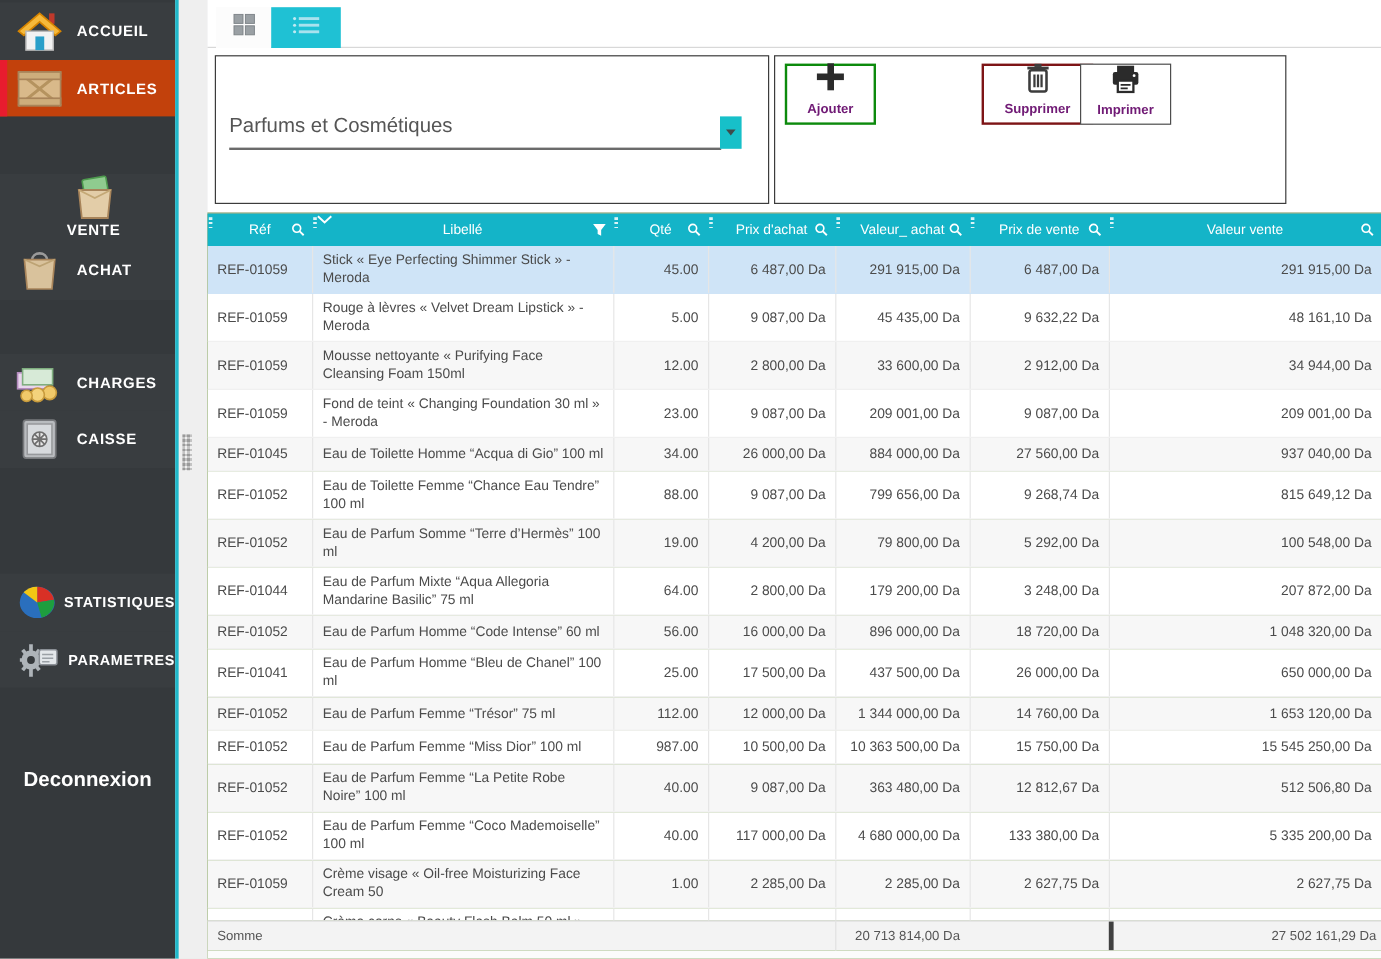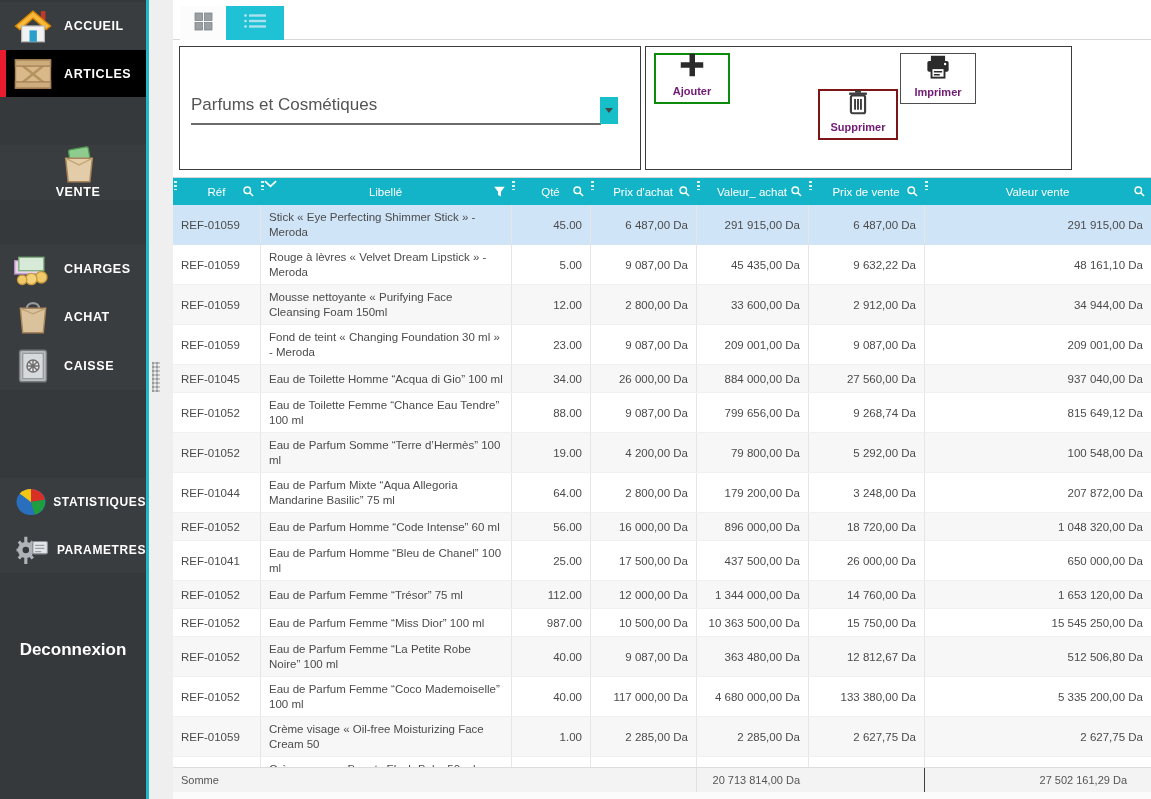--- a/index.html
+++ b/index.html
@@ -10,21 +10,21 @@
   
   .sidebar { position:absolute; left:0; top:0; width:146px; height:799px;
              background:#35393c; }
   .sidebar-accent { position:absolute; left:146px; top:0; width:3px; height:799px;
                     background:#1fb7c9; }
   .side-item { position:relative; display:flex; align-items:center; cursor:pointer;
                background:rgba(255,255,255,0.025); }
   .side-item .sicon { margin-left:12px; width:42px; display:flex; justify-content:center; }
   .side-label { color:#ffffff; font-weight:bold; font-size:12.5px; letter-spacing:.6px;
                 margin-left:10px; white-space:nowrap; }
-  .side-item.active { background:#000000; }
+  .side-item.active { background:#c2410c; }
   .side-item.active::before { content:""; position:absolute; left:0; top:0; bottom:0;
                               width:6px; background:#e81c2e; }
   .i-accueil { margin-top:2px; height:48px; }
   .i-articles { height:47px; }
   .i-vente { margin-top:48px; height:55px;flex-direction:column; }
   .i-achat { height:50px; }
   .i-charges { margin-top:45px; height:47px; }
   .i-caisse { height:48px; }
   .i-stats { margin-top:88px; height:48px; }
   .i-params { height:47px; }
@@ -60,21 +60,21 @@
   .dd-btn { position:absolute; right:-17px; top:2px; width:18px; height:27px;
             background:#17c0c9; display:flex; align-items:center; justify-content:center; }
   .dd-arrow { width:0; height:0; border-left:4px solid transparent;
               border-right:4px solid transparent; border-top:5px solid #3f4a4a; }
 
   .act-btn { position:absolute; top:6px; height:51px; background:#fff; cursor:pointer;
              display:flex; flex-direction:column; align-items:center; justify-content:flex-end;
              padding-bottom:2px; }
   .act-btn .blabel { color:#701a75; font-weight:bold; font-size:11px; line-height:17px; }
   .btn-add { left:8px; width:76px; border:2px solid #0c8a0c; }
-  .btn-del { left:172px; width:80px; border:2px solid #7d1416;margin-top:36px; }
+  .btn-del { left:172px; width:93px; border:2px solid #7d1416; }
   .btn-print { left:254px; width:76px; border:1px solid #4d4d4d; }
 
   
   .table { position:absolute; left:0; top:177px; width:978px; height:622px;
            display:flex; flex-direction:column; background:#4d7c0f; border-top:1px solid #d8d8d8; }
   .thead { height:27px; background:#14b4c8; display:flex; flex:none; color:#fff; }
   .th { position:relative; display:flex; align-items:center; justify-content:center;
         font-size:11.5px; cursor:pointer; }
   .th .icon-right { position:absolute; right:5px; top:7px; }
   .th .hgrip { position:absolute; left:1px; top:3px; width:3px; height:9px;
@@ -95,21 +95,21 @@
   .td + .td { border-left:1px solid #e6e6e6; }
   .td.num { justify-content:flex-end; text-align:right; }
   .c-lib.td { justify-content:flex-start; }
 
   .sumrow { flex:none; height:25px; background:#f3f3f3; border-top:1px solid #dcdcdc;
             display:flex; align-items:center; font-size:11px; color:#555; }
   .sum-label { width:523px; padding-left:8px; }
   .sum-va { width:112px; text-align:right; padding-right:8px; border-left:1px solid #e0e0e0;
             height:100%; display:flex; align-items:center; justify-content:flex-end; }
   .sum-pv { width:116px; height:100%; }
-  .sum-vv { width:227px; text-align:right; padding-right:24px; border-left:1px solid #404040;
+  .sum-vv { width:227px; text-align:right; padding-right:4px; border-left:4px solid #404040;
             height:100%; display:flex; align-items:center; justify-content:flex-end; }
   .table-pad { flex:none; height:7px; background:#fbfbfb; }
 </style>
 </head>
 <body>
 
 <div class="app">
 
   <div class="sidebar">
     <div class="side-item i-accueil">
@@ -136,42 +136,42 @@
     </div>
     <div class="side-item i-vente">
       <span class="sicon">
         <svg width="38" height="40" viewBox="0 0 22 24">
           <rect x="5" y="2" width="12" height="7" rx="1" fill="#8fcb8f" stroke="#4e9a4e" stroke-width="0.8" transform="rotate(-10 11 5)"></rect>
           <path d="M3 8 L19 8 L17.5 22 L4.5 22 Z" fill="#e3cda8" stroke="#a8845a" stroke-width="0.9"></path>
           <path d="M3 8 L11 12 L19 8" fill="none" stroke="#c4a876" stroke-width="0.9"></path>
         </svg>
       </span>
       <span class="side-label">VENTE</span>
+    </div>
+    <div class="side-item i-achat">
+      <span class="sicon">
+        <svg width="36" height="38" viewBox="0 0 22 24">
+          <path d="M7 7 C7 2 15 2 15 7" fill="none" stroke="#9a9a9a" stroke-width="1.4"></path>
+          <path d="M3 6.5 L19 6.5 L17.5 22 L4.5 22 Z" fill="#d9c29c" stroke="#a8845a" stroke-width="0.9"></path>
+          <path d="M3 6.5 L11 10 L19 6.5" fill="none" stroke="#bda374" stroke-width="0.9"></path>
+        </svg>
+      </span>
+      <span class="side-label">ACHAT</span>
     </div>
     <div class="side-item i-charges">
       <span class="sicon">
         <svg width="40" height="34" viewBox="0 0 24 20">
           <rect x="1" y="5" width="15" height="8" fill="#e8d5ec" stroke="#b58cc0" stroke-width="0.8"></rect>
           <rect x="3.5" y="3" width="15" height="8" fill="#d7ead7" stroke="#7fae7f" stroke-width="0.8"></rect>
           <circle cx="17" cy="15" r="3.4" fill="#f0c96a" stroke="#c89b3c" stroke-width="0.8"></circle>
           <circle cx="11" cy="16" r="3.4" fill="#f3d27c" stroke="#c89b3c" stroke-width="0.8"></circle>
           <circle cx="5.5" cy="16.5" r="2.8" fill="#f0c96a" stroke="#c89b3c" stroke-width="0.8"></circle>
         </svg>
       </span>
       <span class="side-label">CHARGES</span>
-    </div>
-    <div class="side-item i-achat">
-      <span class="sicon">
-        <svg width="36" height="38" viewBox="0 0 22 24">
-          <path d="M7 7 C7 2 15 2 15 7" fill="none" stroke="#9a9a9a" stroke-width="1.4"></path>
-          <path d="M3 6.5 L19 6.5 L17.5 22 L4.5 22 Z" fill="#d9c29c" stroke="#a8845a" stroke-width="0.9"></path>
-          <path d="M3 6.5 L11 10 L19 6.5" fill="none" stroke="#bda374" stroke-width="0.9"></path>
-        </svg>
-      </span>
-      <span class="side-label">ACHAT</span>
     </div>
     <div class="side-item i-caisse">
       <span class="sicon">
         <svg width="36" height="38" viewBox="0 0 22 24">
           <rect x="2.5" y="2" width="17" height="20" rx="1.5" fill="#b9bcbf" stroke="#77797c" stroke-width="0.9"></rect>
           <rect x="4.5" y="4" width="13" height="16" fill="#d7dadd" stroke="#97999c" stroke-width="0.8"></rect>
           <circle cx="11" cy="12" r="3.8" fill="#e9e9e9" stroke="#6f6f6f" stroke-width="0.9"></circle>
           <path d="M11 8.2 V15.8 M7.2 12 H14.8 M8.3 9.3 L13.7 14.7 M13.7 9.3 L8.3 14.7" stroke="#6f6f6f" stroke-width="0.9"></path>
         </svg>
       </span>

